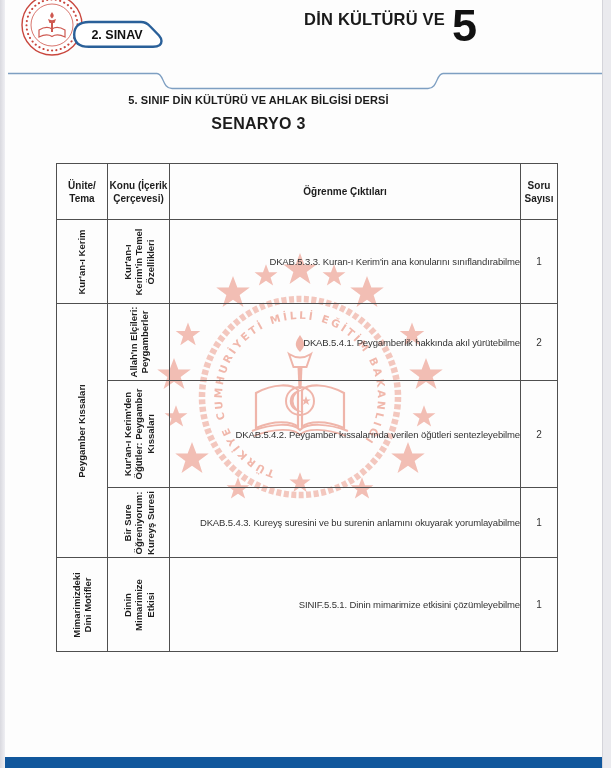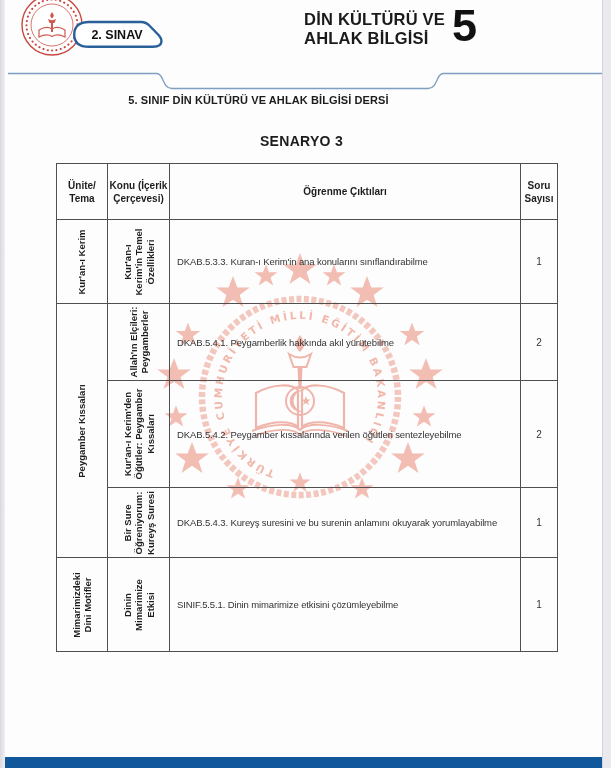--- a/index.html
+++ b/index.html
@@ -26,21 +26,21 @@
     position:absolute; left:452px; top:0px;
     font-size:45px; font-weight:bold; color:#111;
   }
   .rule-svg { position:absolute; left:0; top:0; z-index:2; }
 
   .subtitle1, .subtitle2, .scenario {
     position:absolute; left:0; width:517px; text-align:center; font-weight:bold; color:#1c1c1c;
   }
   .subtitle1 { top:94px;  font-size:11px; letter-spacing:.1px; }
   .subtitle2 { top:110px; font-size:11px; letter-spacing:.1px; }
-  .scenario  { top:133px; font-size:14px; letter-spacing:.3px;margin-left:43px; }
+  .scenario  { top:115px; font-size:16px; letter-spacing:.3px; }
 
   
   .watermark { position:absolute; left:130px; top:227px; z-index:1; pointer-events:none; }
   .wm-stroke { stroke:#eb9b8a; fill:none; }
   .wm-text   { font-family:"DejaVu Sans", sans-serif; font-weight:bold;
                font-size:10.5px; letter-spacing:2.5px; fill:#e98a76; opacity:.6; }
 
   
   table.blueprint {
     position:absolute; left:56px; top:163px; width:501px; height:489px;
@@ -60,21 +60,21 @@
 
   td.rot { position:relative; }
   td.rot > span {
     position:absolute; left:50%; top:50%;
     transform:translate(-50%,-50%) rotate(-90deg);
     white-space:pre-line; text-align:center; width:max-content;
     font-weight:bold; font-size:9.5px; line-height:1.2; color:#1d1d1d;
   }
   td.outcome {
     font-size:9.5px; letter-spacing:-0.12px; color:#333;
-    text-align:left; vertical-align:middle; padding-left:7px;
+    text-align:right; vertical-align:middle; padding-left:7px;
     white-space:nowrap; overflow:hidden;
   }
   td.count { text-align:center; vertical-align:middle; font-size:10px; color:#333; }
 </style>
 </head>
 <body>
 
 <div class="doc">
 
   <svg class="seal-svg" width="70" height="70" viewBox="-35 -35 70 70">
@@ -91,21 +91,20 @@
 
   <svg class="badge-svg" width="95" height="30" viewBox="0 0 95 30">
     <path d="M17,2 H69 C73.5,2 75.5,3.5 77.8,6 L87,15.5 C89,17.8 89.5,19.5 89.5,21
              C89.5,25.3 86.5,26.8 81,26.8 H17 C7,26.8 2.2,22.3 2.2,14.5
              C2.2,6.8 7,2 17,2 Z" fill="#ffffff" stroke="#2a6099" stroke-width="2.4"></path>
     <text x="45" y="19" text-anchor="middle" font-size="12.5" font-weight="bold" font-family="Liberation Sans, sans-serif" fill="#111">2. SINAV</text>
   </svg>
 
   <div class="course-title">
     <div>DİN KÜLTÜRÜ VE</div>
-    <div>AHLAK BİLGİSİ</div>
   </div>
   <div class="grade-num">5</div>
 
   <svg class="rule-svg" width="611" height="100" viewBox="0 0 611 100">
     <path d="M8,73.5 H157 C164,73.5 162,88.5 172,88.5 H428 C438,88.5 436,73.5 443,73.5 H603" fill="none" stroke="#7e9fc2" stroke-width="1.3"></path>
   </svg>
 
   <div class="subtitle1">5. SINIF DİN KÜLTÜRÜ VE AHLAK BİLGİSİ DERSİ</div>
   <div class="scenario">SENARYO 3</div>
 

